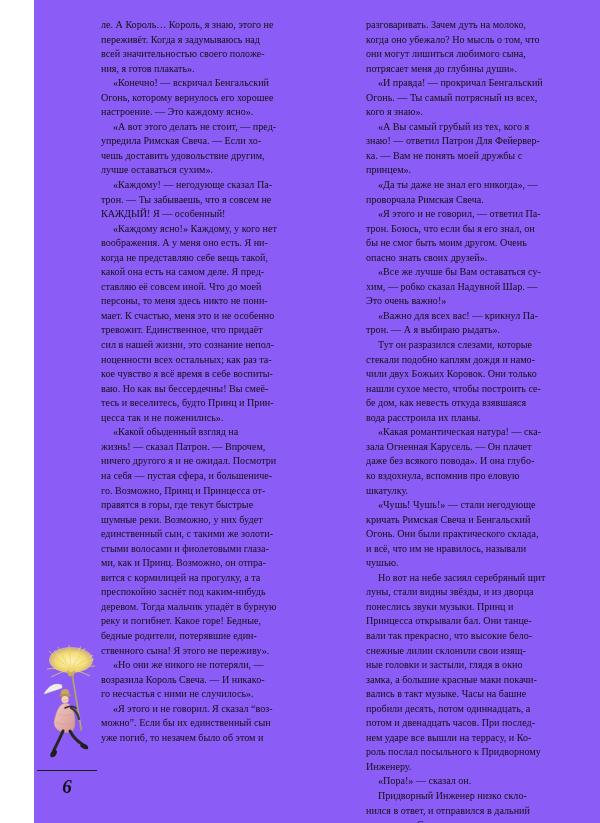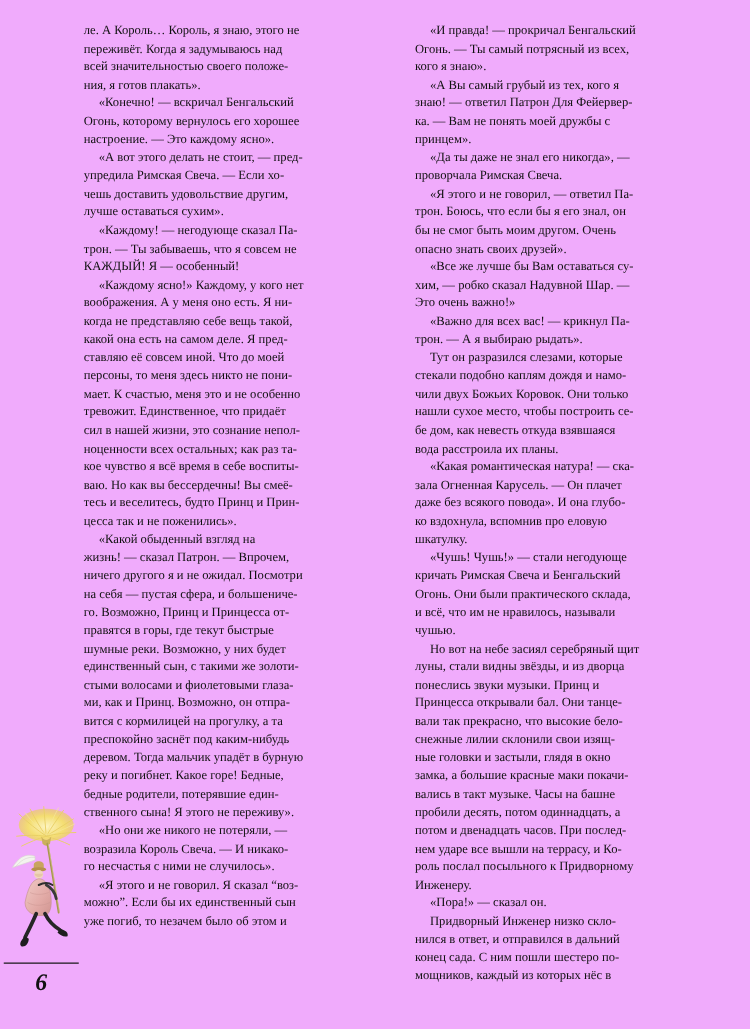--- a/index.html
+++ b/index.html
@@ -12,21 +12,22 @@
     height: 823px;
     position: relative;
     overflow: hidden;
     font-family: "Liberation Serif", "DejaVu Serif", serif;
     color: #000000;
   }
 
   .page {
     position: absolute;
     inset: 0;
-    background: #f0abfc;
+    background: #8b5cf6;
+    margin-left: 34px;
   }
 
   .columns {
     position: absolute;
     left: 0;
     top: 0;
     width: 600px;
     height: 823px;
   }
 
@@ -148,20 +149,24 @@
 ственного сына! Я этого не переживу».</p>
       <p class="para">«Но они же никого не потеряли, —
 возразила Король Свеча. — И никако-
 го несчастья с ними не случилось».</p>
       <p class="para">«Я этого и не говорил. Я сказал “воз-
 можно”. Если бы их единственный сын
 уже погиб, то незачем было об этом и</p>
     </div>
 
     <div class="col col-right">
+      <p class="para noindent">разговаривать. Зачем дуть на молоко,
+когда оно убежало? Но мысль о том, что
+они могут лишиться любимого сына,
+потрясает меня до глубины души».</p>
       <p class="para">«И правда! — прокричал Бенгальский
 Огонь. — Ты самый потрясный из всех,
 кого я знаю».</p>
       <p class="para">«А Вы самый грубый из тех, кого я
 знаю! — ответил Патрон Для Фейервер-
 ка. — Вам не понять моей дружбы с
 принцем».</p>
       <p class="para">«Да ты даже не знал его никогда», —
 проворчала Римская Свеча.</p>
       <p class="para">«Я этого и не говорил, — ответил Па-

